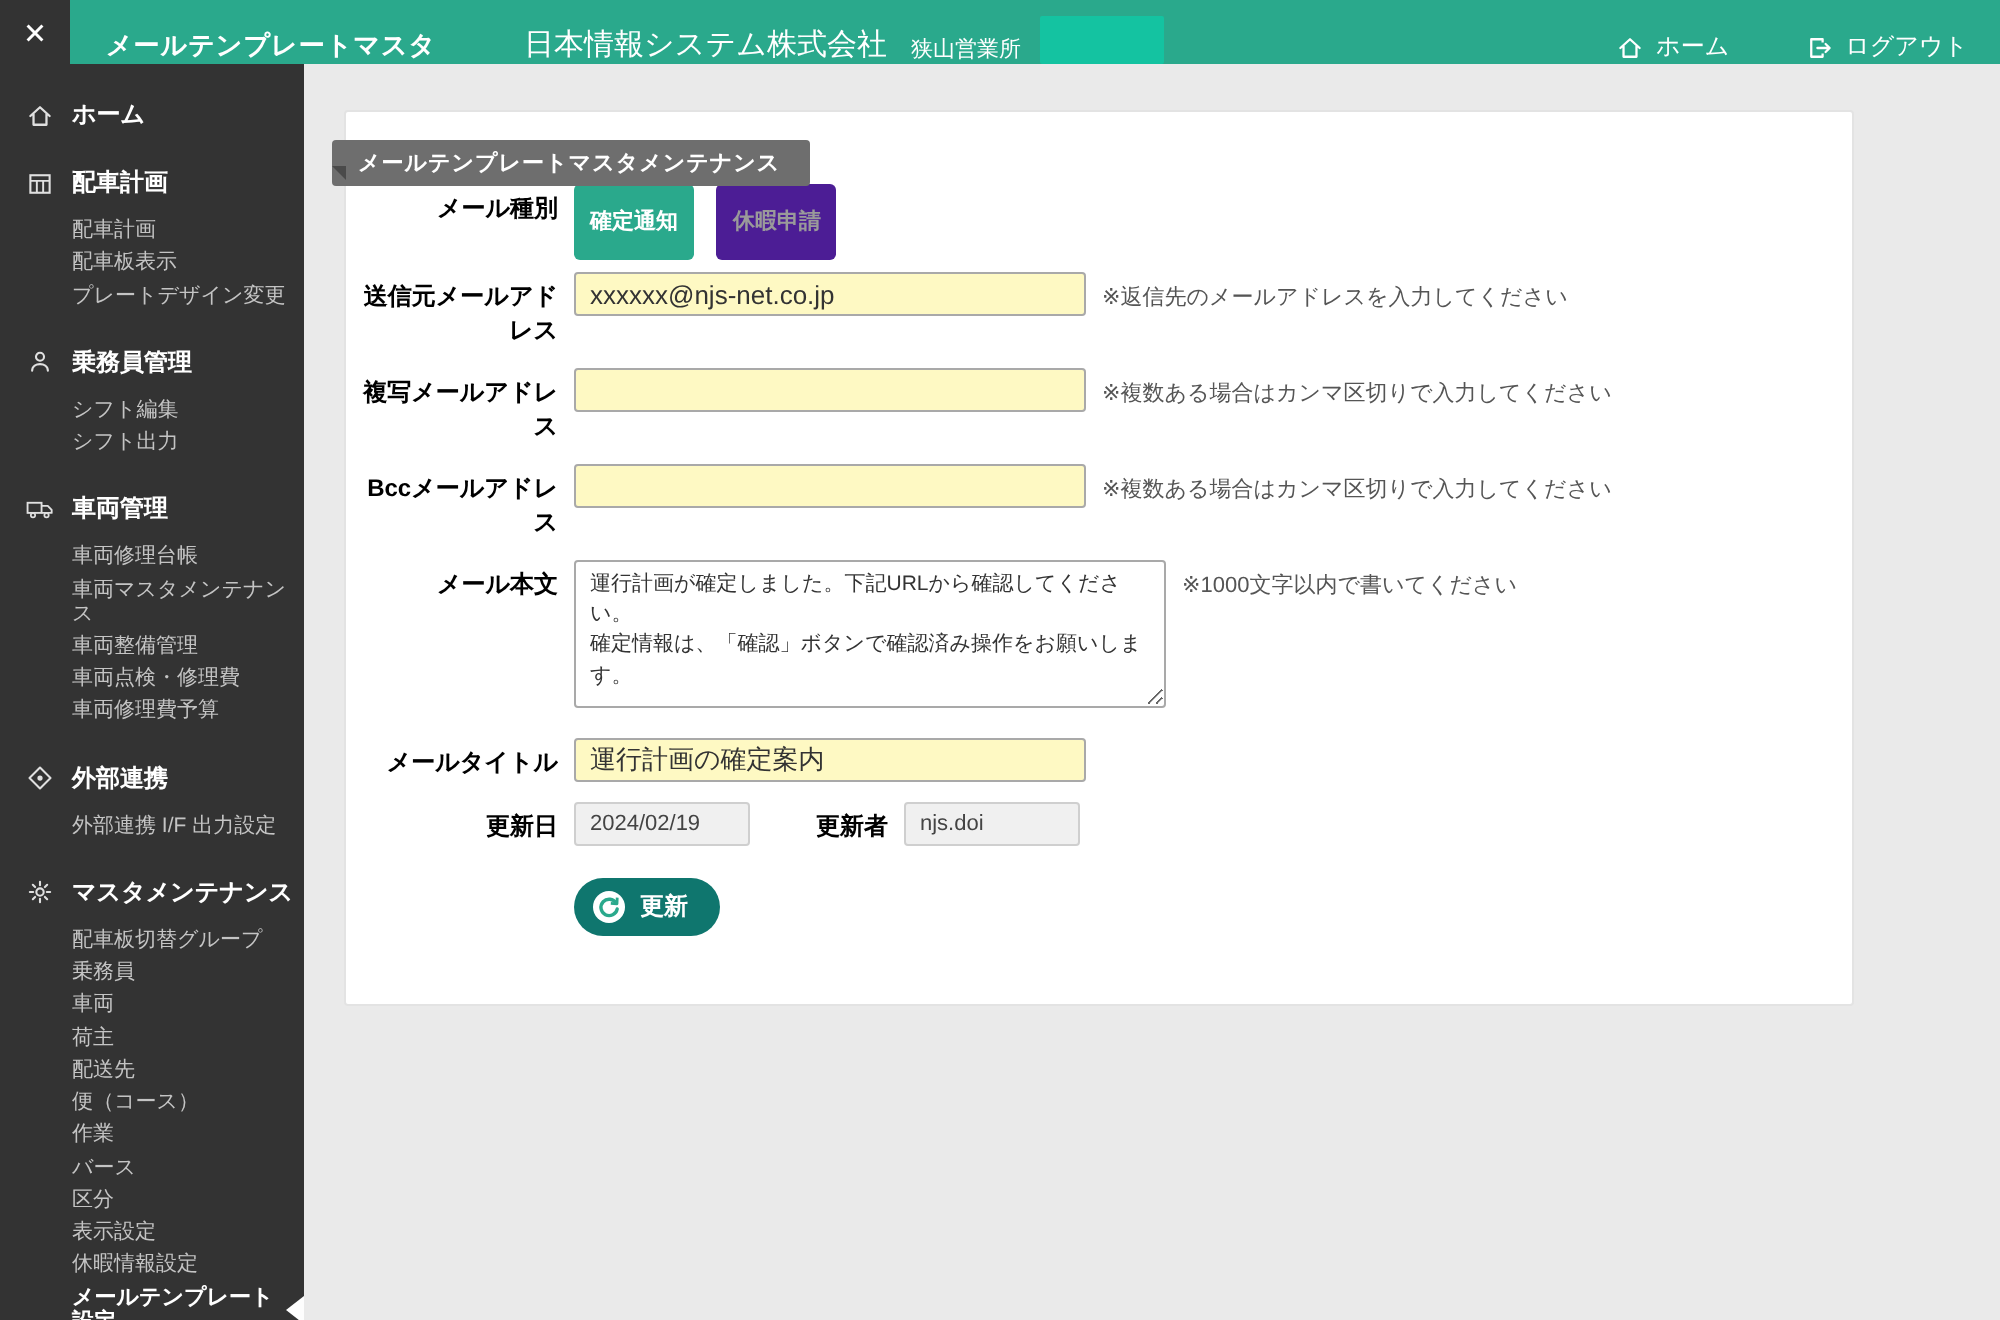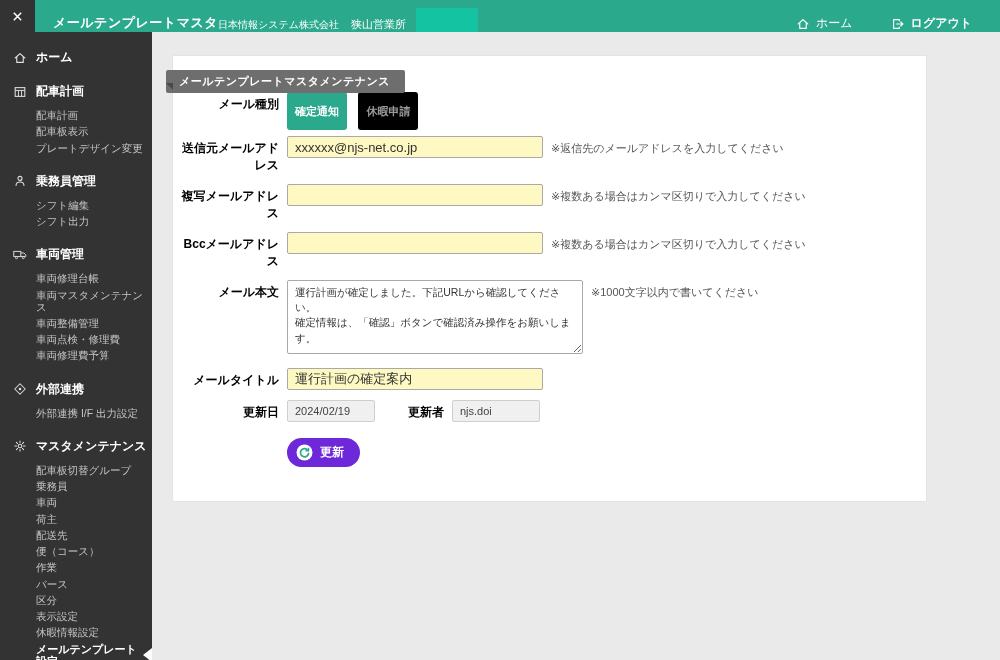--- a/index.html
+++ b/index.html
@@ -11,29 +11,29 @@
   
   .header {
     position: absolute; top: 0; left: 0; width: 1000px; height: 32px;
     background: #2aa98c; display: flex; align-items: flex-end; color: #fff;
   }
   .header-close {
     width: 35px; height: 32px; background: #333; flex: 0 0 35px;
     display: flex; align-items: center; justify-content: center; cursor: pointer;
   }
   .header-title { font-size: 13px; font-weight: bold; margin-left: 18px; letter-spacing: .5px; }
-  .header-company { font-size: 10px; }
+  .header-company { font-size: 15px; margin-left: 44px; }
   .header-office { font-size: 11px; margin-left: 12px; }
   .header-redacted { width: 62px; height: 24px; background: #14c3a1; margin-left: 10px; border-radius: 1px; }
   .header-spacer { flex: 1; }
   .header-link {
     display: flex; align-items: center; gap: 6px; font-size: 12px; cursor: pointer;
   }
   .header-link.home { margin-right: 38px; }
-  .header-link.logout { margin-right: 28px; font-weight: bold; }
+  .header-link.logout { margin-right: 16px; }
   
   .sidebar {
     position: absolute; top: 32px; left: 0; width: 152px; height: 628px;
     background: #333; color: #c9c9c9; overflow: hidden;
   }
   .side-top { margin-top: 20px; }
   .side-section-title {
     display: flex; align-items: center; gap: 9px;
     color: #fff; font-size: 12px; font-weight: bold;
     padding: 0 0 0 13px; margin-top: 17px; margin-bottom: 7px; cursor: pointer;
@@ -91,27 +91,27 @@
     font-family: "Liberation Sans", "DejaVu Sans", sans-serif;
   }
   .fnote { font-size: 11px; color: #555; margin-left: 8px; padding-top: 5px; }
   .type-btn {
     display: inline-block; min-width: 60px; height: 38px; line-height: 22px;
     text-align: left; font-size: 11px; font-weight: bold; border-radius: 3px;
     border: none; cursor: pointer; padding: 0 8px;
     font-family: Liberation Sans, sans-serif;
   }
   .type-btn.on { background: #2aa98c; color: #fff; }
-  .type-btn.off { background: #000000; color: #9a9a9a; margin-left: 7px; }
+  .type-btn.off { background: #4c1d95; color: #9a9a9a; margin-left: 7px; }
   .label2 { width: auto; flex: 0 0 auto; margin-left: 33px; text-align: right; }
   .submit-row { margin-top: 16px; }
   .submit-btn {
     display: flex; align-items: center; gap: 7px;
     height: 29px; padding: 0 16px 0 9px; border: none; border-radius: 15px;
-    background: #6d28d9; color: #fff; font-size: 12px; font-weight: bold; cursor: pointer;
+    background: #0f766e; color: #fff; font-size: 12px; font-weight: bold; cursor: pointer;
     font-family: "Liberation Sans", "DejaVu Sans", sans-serif;
   }
   svg { display: block; }
 </style>
 </head>
 <body>
 
 <div class="header">
   <div class="header-close">
     <span>

